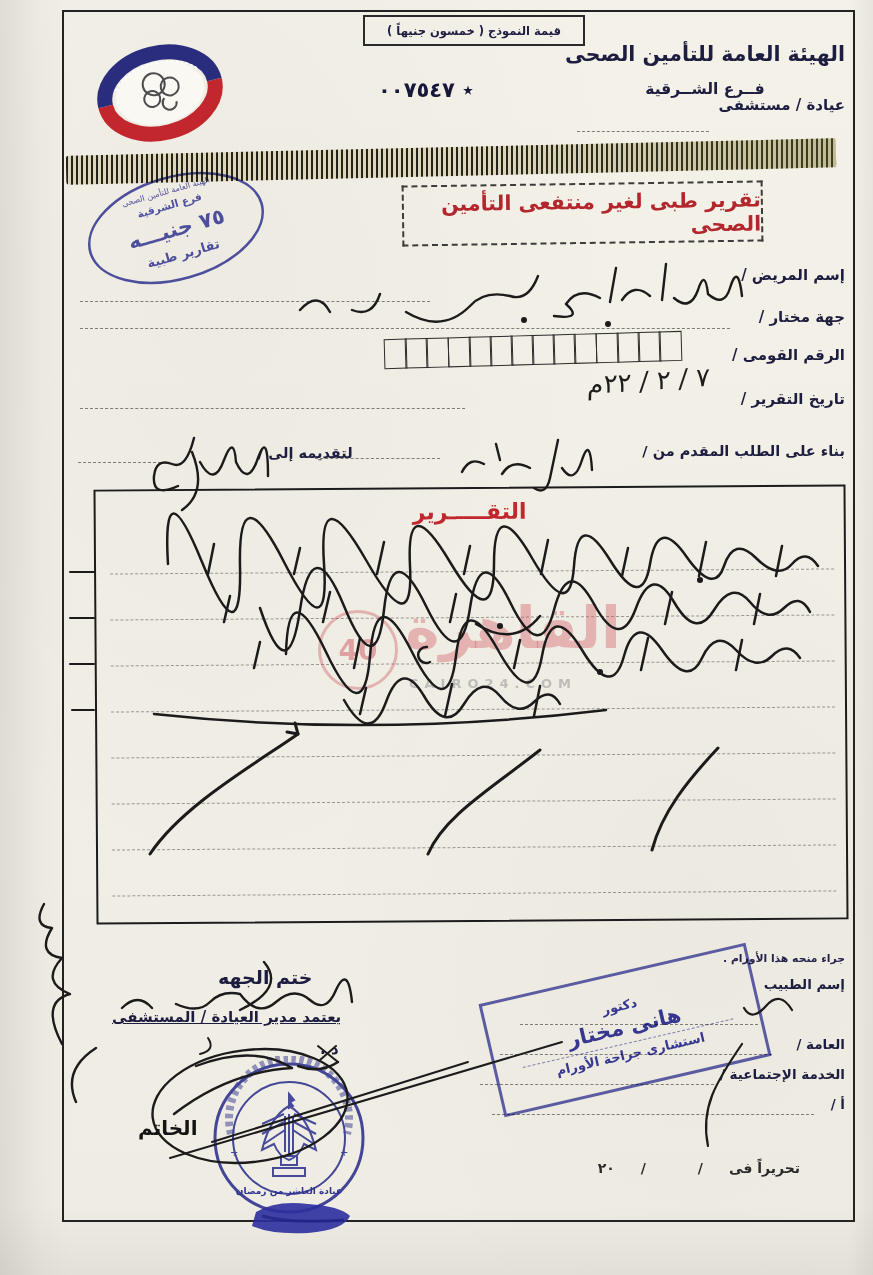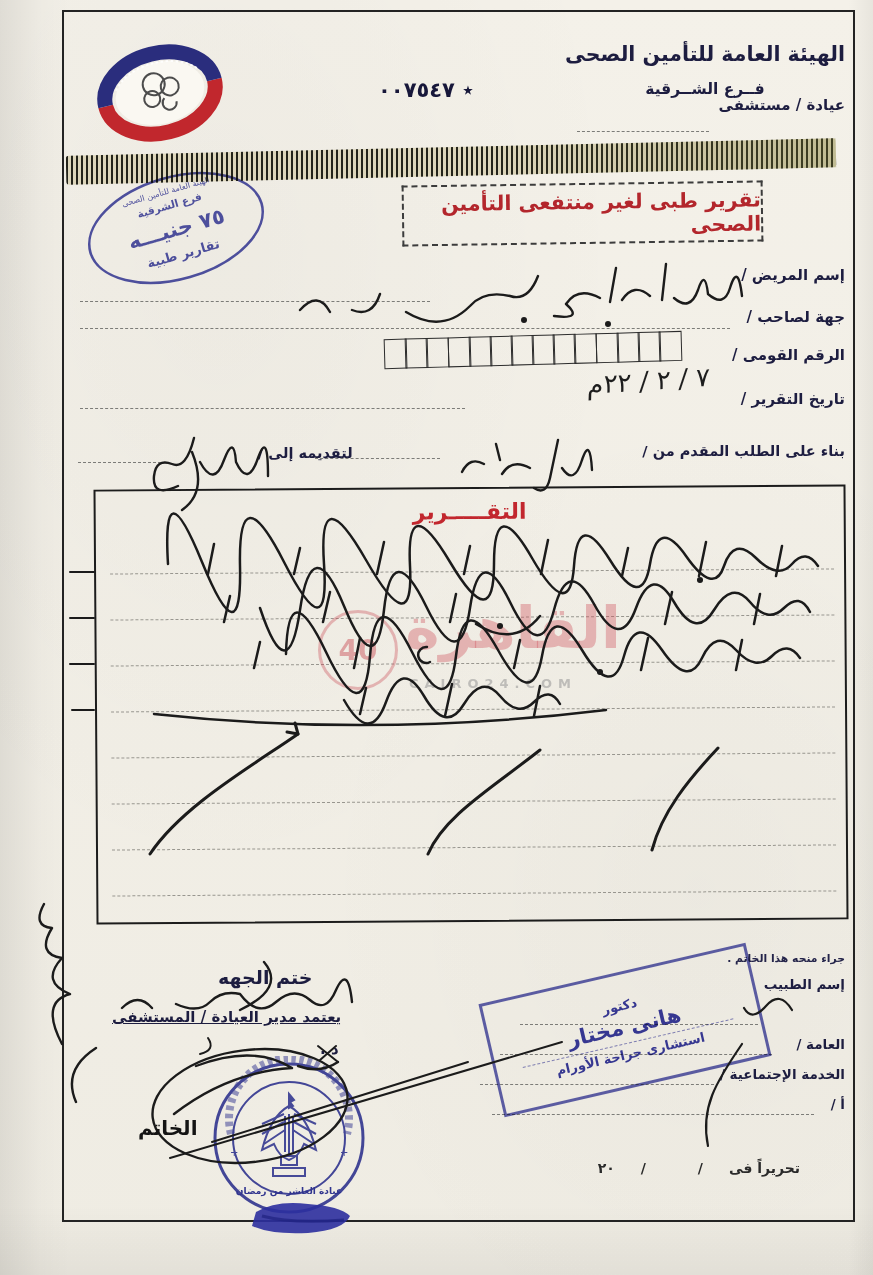--- a/index.html
+++ b/index.html
@@ -62,20 +62,21 @@
   .stampsvg{position:absolute;z-index:6;mix-blend-mode:multiply;}
   #hand-svg{position:absolute;left:0;top:0;z-index:7;pointer-events:none;}
 </style>
 </head>
 <body>
 
 <div id="page">
 
   <div id="frame"></div>
 
+  <div id="form-value-box" class="abs rtl">قيمة النموذج ( خمسون جنيهاً )</div>
 
   <svg class="abs" style="left:94px;top:42px;z-index:2;" width="132" height="103" viewBox="0 0 132 103">
     <g transform="rotate(-14 66 51)">
       <ellipse cx="66" cy="51" rx="56" ry="40" fill="none" stroke="#c1272d" stroke-width="15" pathLength="100" stroke-dasharray="50 50"></ellipse>
       <ellipse cx="66" cy="51" rx="56" ry="40" fill="none" stroke="#2a2d7d" stroke-width="15" pathLength="100" stroke-dasharray="50 50" stroke-dashoffset="50"></ellipse>
       <ellipse cx="66" cy="51" rx="45" ry="31" fill="#faf8f2"></ellipse>
       <path d="M24 38 A48 32 0 0 1 108 36" fill="none" stroke="#ffffff" stroke-width="2" stroke-dasharray="2.5 2.5" opacity="0.85"></path>
       <g fill="none" stroke="#4c4c4c" stroke-width="2">
         <circle cx="62" cy="41" r="11"></circle>
         <circle cx="77" cy="47" r="9"></circle>
@@ -106,21 +107,21 @@
       <text x="98" y="70" font-size="21" font-weight="bold">٧٥ جنيـــه</text>
       <text x="98" y="93" font-size="13" font-weight="bold">تقارير طبية</text>
     </g>
   </svg>
 
   <div id="banner" class="abs rtl">تقرير طبى لغير منتفعى التأمين الصحى</div>
 
   <div class="abs rtl lbl" style="right:28px;top:266px;font-size:15px;z-index:2;">إسم المريض /</div>
   <div class="dline" style="left:80px;top:301px;width:350px;"></div>
 
-  <div class="abs rtl lbl" style="right:28px;top:308px;font-size:15px;z-index:2;">جهة لصاحب /</div>
+  <div class="abs rtl lbl" style="right:28px;top:308px;font-size:15px;z-index:2;">جهة مختار /</div>
   <div class="dline" style="left:80px;top:328px;width:650px;"></div>
 
   <div class="abs rtl lbl" style="right:28px;top:346px;font-size:15px;z-index:2;">الرقم القومى /</div>
   <div id="nid-boxes" class="abs">
       <div class="nid-box"></div>
       <div class="nid-box"></div>
       <div class="nid-box"></div>
       <div class="nid-box"></div>
       <div class="nid-box"></div>
       <div class="nid-box"></div>
@@ -154,21 +155,21 @@
     <div class="rline" style="top:358px;"></div>
     <div class="rline" style="top:404px;"></div>
   </div>
 
   <div id="wm-circle" class="abs">
     <span>40</span>
   </div>
   <div id="wm-arabic" class="abs">القاهرة</div>
   <div id="wm-domain" class="abs">CAIRO24.COM</div>
 
-  <div class="abs rtl legal" style="top:952px;">جراء منحه هذا الخاتم .</div>
+  <div class="abs rtl legal" style="top:952px;">جراء منحه هذا الأورام .</div>
 
   <div id="entity-seal-label" class="abs rtl">ختم الجهه</div>
   <div id="director-label" class="abs rtl">يعتمد مدير العيادة / المستشفى</div>
   <div id="dr-prefix" class="abs rtl">د .</div>
 
   <div class="abs rtl lbl doc-row" style="top:976px;">إسم الطبيب</div>
   <div class="dline" style="left:520px;top:1024px;width:238px;"></div>
   <div class="abs rtl lbl doc-row" style="top:1036px;">العامة /</div>
   <div class="dline" style="left:500px;top:1054px;width:272px;"></div>
   <div class="abs rtl lbl doc-row" style="top:1066px;">الخدمة الإجتماعية /</div>

